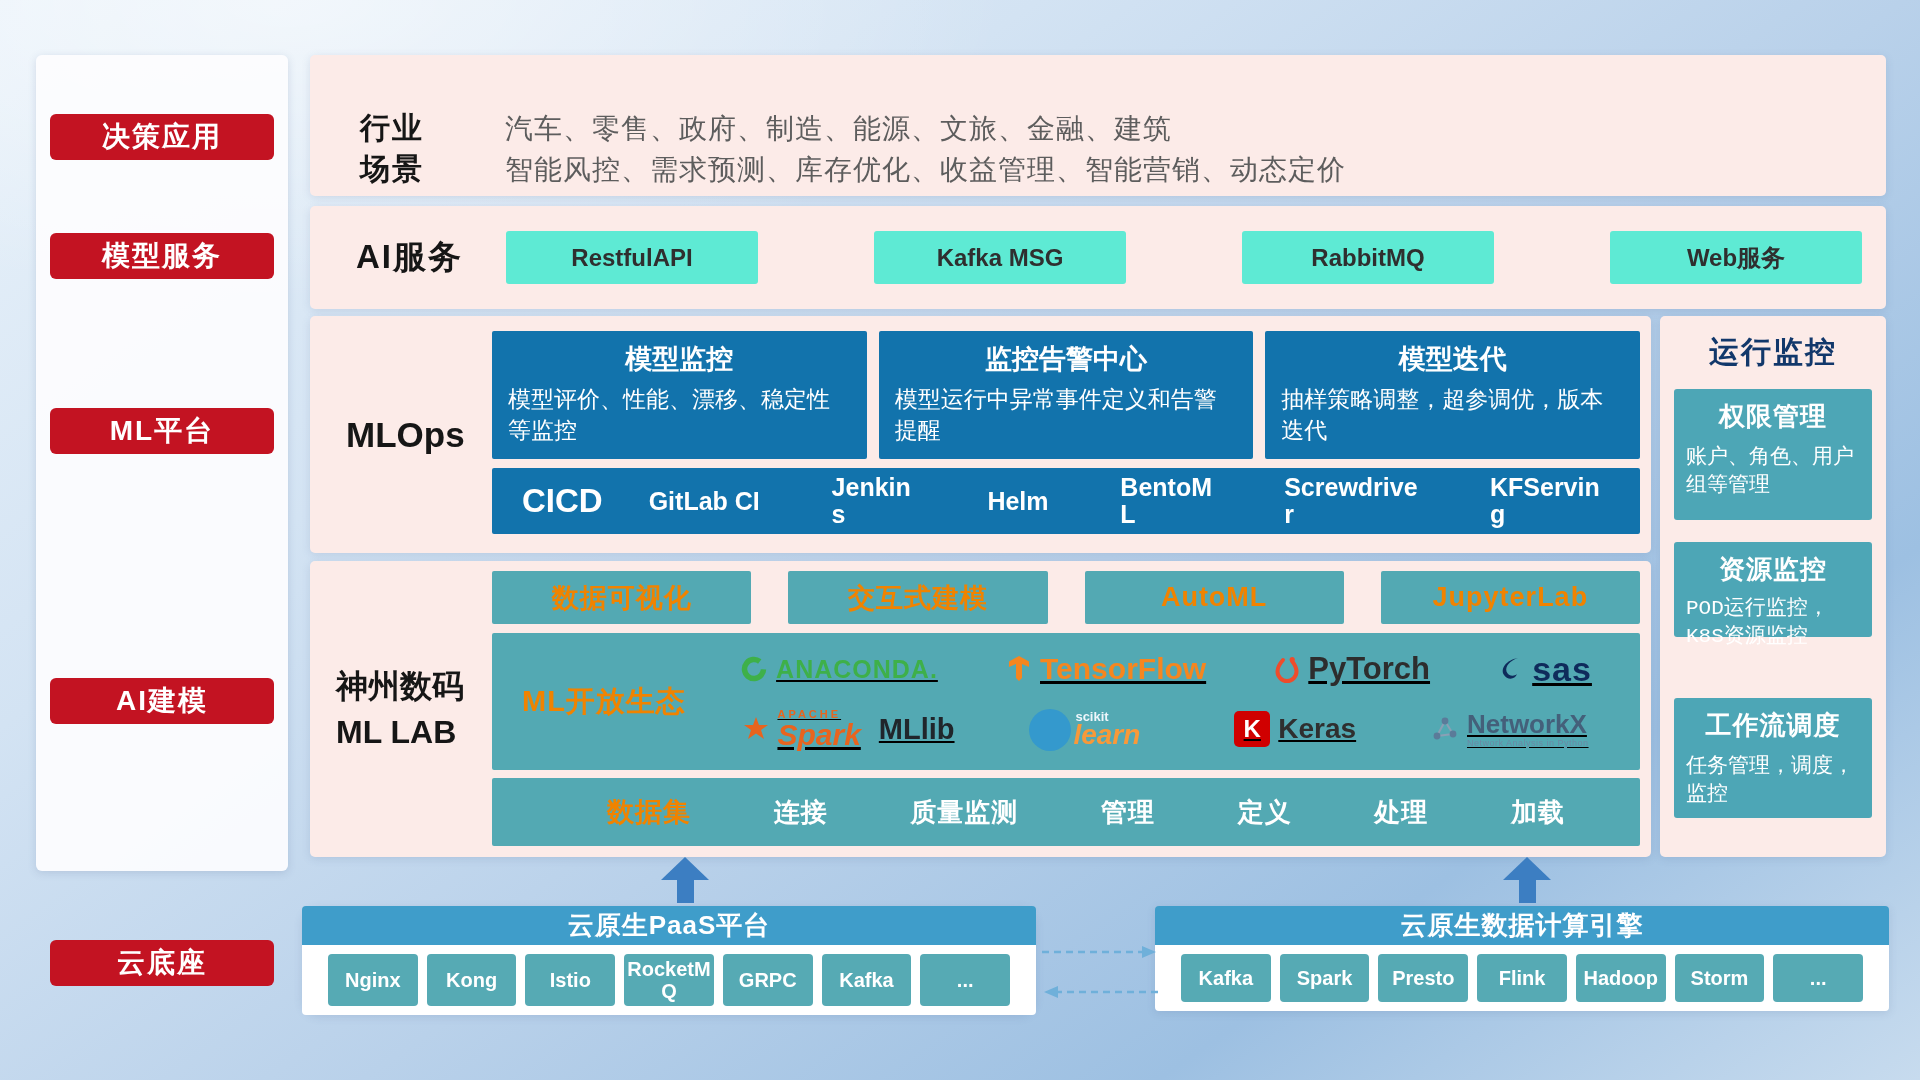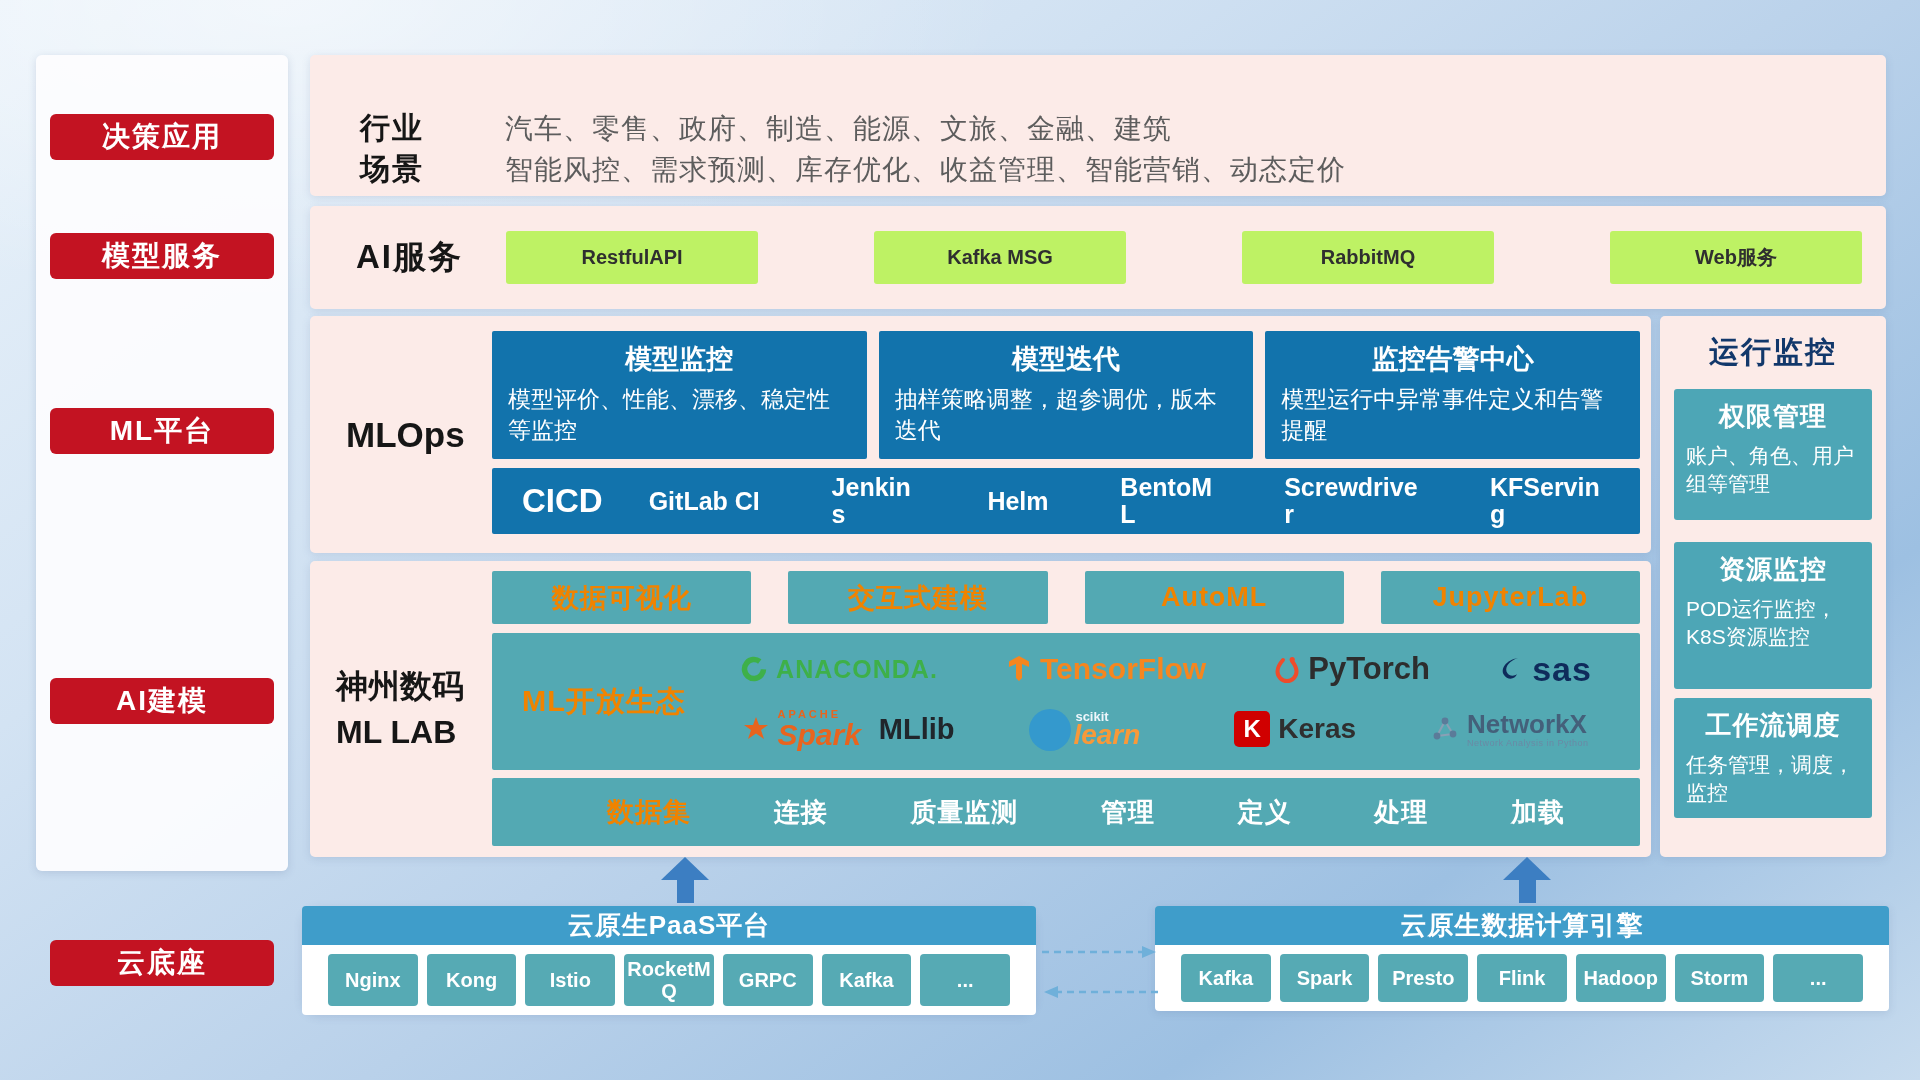--- a/index.html
+++ b/index.html
@@ -21,21 +21,21 @@
   
   .row1{left:310px;top:55px;width:1576px;height:141px;display:flex;flex-direction:column;justify-content:flex-end;padding:6px 0;box-sizing:border-box;}
   .pair{display:flex;align-items:center;padding-left:50px;}
   .black-label{color:#161616;font-weight:bold;font-size:30px;letter-spacing:2px;width:145px;flex:none;}
   .gray-text{color:#5d5d5d;font-size:28px;letter-spacing:1px;}
 
   
   .row2{left:310px;top:206px;width:1576px;height:103px;display:flex;align-items:center;padding:0 24px 0 46px;box-sizing:border-box;}
   .row2 .black-label{font-size:33px;width:150px;}
   .svc-buttons{flex:1;display:flex;justify-content:space-between;}
-  .svc-btn{width:252px;height:53px;background:#bef264;border-radius:3px;color:#2f2f2f;font-size:20px;font-weight:bold;
+  .svc-btn{width:252px;height:53px;background:#5eead4;border-radius:3px;color:#2f2f2f;font-size:24px;font-weight:bold;
     display:flex;align-items:center;justify-content:center;}
 
   
   .row3{left:310px;top:316px;width:1341px;height:237px;}
   .mlops-label{position:absolute;left:36px;top:50%;transform:translateY(-50%);font-size:35px;font-weight:bold;color:#161616;}
   .mlops-cards{position:absolute;left:182px;right:11px;top:15px;display:flex;gap:12px;}
   .blue-card{flex:1;height:128px;background:#1273ac;border-radius:2px;padding:10px 16px;box-sizing:border-box;color:#fff;}
   .card-title{font-size:27px;font-weight:bold;text-align:center;margin-bottom:7px;}
   .card-desc{font-size:23px;line-height:1.35;}
   .cicd-bar{position:absolute;left:182px;right:11px;top:152px;height:66px;background:#1273ac;border-radius:2px;
@@ -50,21 +50,21 @@
 
   
   .row4{left:310px;top:561px;width:1341px;height:296px;}
   .mllab-label{position:absolute;left:26px;top:50%;transform:translateY(-50%);font-size:32px;font-weight:bold;color:#161616;line-height:1.45;}
   .mllab-content{position:absolute;left:182px;right:11px;top:10px;bottom:10px;display:flex;flex-direction:column;}
   .mllab-top-row{display:flex;gap:37px;height:53px;flex:none;}
   .teal-chip{flex:1;background:#53a9b3;border-radius:2px;display:flex;align-items:center;justify-content:center;
     color:#f08300;font-size:27px;font-weight:bold;letter-spacing:1px;}
   .eco-box{margin-top:9px;height:137px;background:#53a9b3;border-radius:2px;position:relative;flex:none;}
   .eco-label{position:absolute;left:30px;top:50%;transform:translateY(-50%);color:#f08300;font-size:29px;font-weight:bold;letter-spacing:1px;}
-  .logo-rows{position:absolute;left:214px;right:14px;top:0;bottom:0;display:flex;flex-direction:column;justify-content:space-evenly;}
+  .logo-rows{position:absolute;left:214px;right:14px;top:0;bottom:0;display:flex;flex-direction:column;justify-content:space-evenly;text-decoration:underline;}
   .logo-row{display:flex;align-items:center;justify-content:space-around;}
   .logo{display:flex;align-items:center;gap:8px;}
   .logo b{font-weight:bold;}
   .anaconda-text{color:#cfeccf;font-size:25px;letter-spacing:1px;color:#3eb049;color:#bfe8c0;}
   .anaconda-text{color:#3eb049;}
   .tf-text{color:#f6861f;font-size:30px;}
   .pt-text{color:#2d2d2d;font-size:31px;}
   .sas-text{color:#0f2b5b;font-size:34px;letter-spacing:1px;}
   .spark-stack{display:flex;flex-direction:column;line-height:1;}
   .spark-apache{color:#e8641e;font-size:11px;letter-spacing:3px;font-weight:bold;}
@@ -85,21 +85,21 @@
   .ds-label{color:#f08300;font-size:27px;font-weight:bold;letter-spacing:1px;}
   .ds-item{color:#fff;font-size:26px;font-weight:bold;letter-spacing:1px;}
 
   
   .monitor{left:1660px;top:316px;width:226px;height:541px;}
   .mon-title{position:absolute;top:16px;left:0;right:0;text-align:center;color:#12386b;font-size:30px;font-weight:bold;letter-spacing:2px;}
   .mon-card{position:absolute;left:14px;right:14px;background:#4da6b6;border-radius:3px;padding:10px 12px;box-sizing:border-box;color:#fff;}
   .mon-card-title{font-size:26px;font-weight:bold;text-align:center;margin-bottom:8px;letter-spacing:1px;}
   .mon-card-desc{font-size:21px;line-height:1.35;}
   .mon-1{top:73px;height:131px;}
-  .mon-2{top:226px;height:147px;}
+  .mon-2{top:226px;height:95px;font-family:Liberation Mono, monospace;}
   .mon-3{top:382px;height:120px;}
 
   
   .up-arrow{position:absolute;width:48px;top:857px;}
   .up-arrow .head{width:0;height:0;border-left:24px solid transparent;border-right:24px solid transparent;border-bottom:23px solid #3c7ec2;margin:0 auto;}
   .up-arrow .stem{width:17px;height:23px;background:#3c7ec2;margin:0 auto;}
   .a1{left:661px;} .a2{left:1503px;}
   .cloud-group{position:absolute;top:906px;width:734px;border-radius:4px;box-shadow:0 2px 8px rgba(70,95,140,.15);}
   .cg-left{left:302px;border-radius:17px;} .cg-right{left:1155px;}
   .cloud-bar{height:39px;background:#3f9dca;border-radius:4px 4px 0 0;color:#fff;font-size:26px;font-weight:bold;
@@ -144,26 +144,26 @@
   </section>
 
   <section class="panel row3">
     <span class="mlops-label">MLOps</span>
     <div class="mlops-cards">
       <div class="blue-card">
         <div class="card-title">模型监控</div>
         <div class="card-desc">模型评价、性能、漂移、稳定性等监控</div>
       </div>
       <div class="blue-card">
+        <div class="card-title">监控告警中心</div>
+        <div class="card-desc">模型运行中异常事件定义和告警提醒</div>
+      </div>
+      <div class="blue-card">
         <div class="card-title">模型迭代</div>
         <div class="card-desc">抽样策略调整，超参调优，版本迭代</div>
-      </div>
-      <div class="blue-card">
-        <div class="card-title">监控告警中心</div>
-        <div class="card-desc">模型运行中异常事件定义和告警提醒</div>
       </div>
     </div>
     <div class="cicd-bar">
       <span class="cicd-title">CICD</span>
       <div class="cicd-tools">
         <span class="cicd-tool">GitLab CI</span>
         <span class="cicd-tool w-jenkins">Jenkins</span>
         <span class="cicd-tool">Helm</span>
         <span class="cicd-tool w-bentoml">BentoML</span>
         <span class="cicd-tool w-screw">Screwdriver</span>

